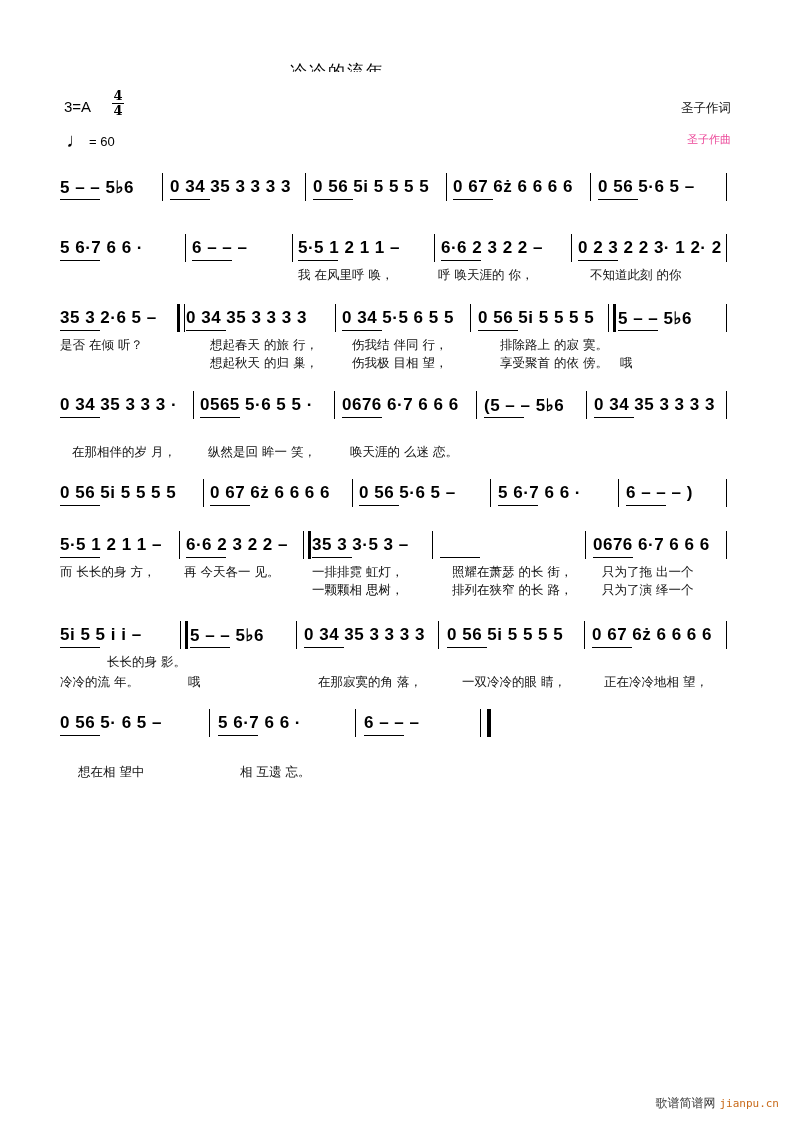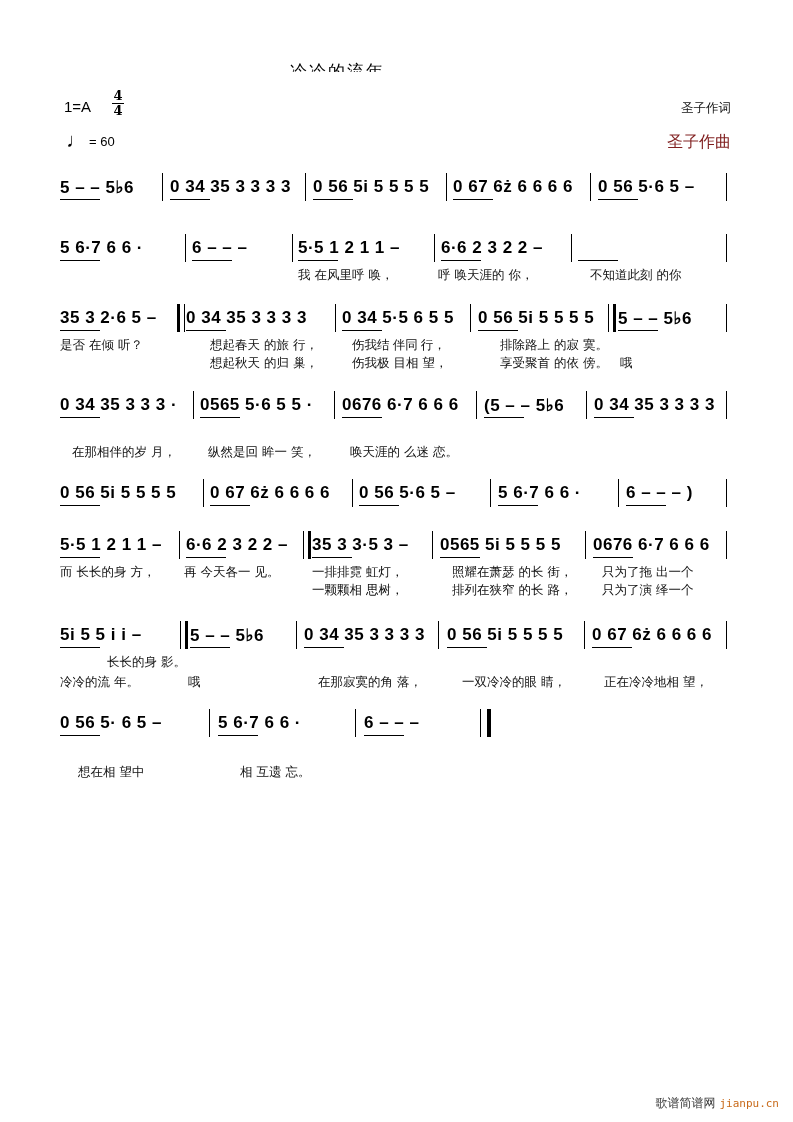--- a/index.html
+++ b/index.html
@@ -3,21 +3,21 @@
 <meta charset="utf-8">
 <style>
   html, body { margin: 0; padding: 0; background: #ffffff; }
   body { width: 793px; height: 1122px; position: relative; overflow: hidden; font-family: "DejaVu Sans", sans-serif; color: #000; }
   .title { position: absolute; top: 58px; left: 0; width: 675px; text-align: center; font-size: 17px; letter-spacing: 2px; height: 14px; overflow: hidden; line-height: 26px; }
   .key { position: absolute; left: 64px; top: 98px; font-size: 15px; font-family: "Liberation Sans", sans-serif; }
   .timesig { position: absolute; left: 111px; top: 89px; width: 14px; text-align: center; font-family: "DejaVu Serif", serif; font-weight: bold; font-size: 13px; line-height: 14px; }
   .timesig .line { border-top: 1px solid #000; width: 12px; margin: 0 auto; }
   .tempo { position: absolute; left: 66px; top: 131px; font-size: 13px; font-family: "Liberation Sans", sans-serif; display: flex; align-items: flex-end; }
   .tempo .noteglyph { font-size: 20px; line-height: 18px; margin-right: 3px; }
-  .credit { position: absolute; right: 62px; font-size: 16px; font-family: "DejaVu Serif", serif; color: #7f1d1d; }
+  .credit { position: absolute; right: 62px; font-size: 11px; font-family: "DejaVu Serif", serif; color: #ec4899; }
   .credit.lyr { top: 100px; }
   .credit.mus { top: 132px; }
 
   .row { position: absolute; left: 60px; width: 670px; }
   .notes { position: relative; height: 30px; white-space: nowrap; font-family: "Liberation Sans", sans-serif; font-weight: bold; font-size: 17px; }
   .bar { position: absolute; top: 0; height: 100%; display: flex; align-items: center; }
   .bar .txt { letter-spacing: 0.5px; }
   .barline { position: absolute; top: 1px; width: 1px; height: 28px; background: #000; }
   .barline.double { width: 4px; border-left: 1px solid #000; border-right: 3px solid #000; background: transparent; }
   .barline.end { width: 6px; border-left: 1px solid #000; border-right: 4px solid #000; background: transparent; }
@@ -25,21 +25,21 @@
   .uline { position: absolute; height: 1px; background: #000; }
   .lyr { position: absolute; font-family: "DejaVu Serif", serif; font-size: 12.5px; white-space: nowrap; color: #111; }
   .watermark { position: absolute; right: 14px; bottom: 10px; font-size: 12px; font-family: "DejaVu Serif", serif; color: #333; }
   .watermark .site { color: #c86a1a; font-family: "DejaVu Sans Mono", monospace; font-size: 11px; }
 </style>
 </head>
 <body>
 
 <div class="title">冷冷的流年</div>
 
-<div class="key">1=A</div>
+<div class="key">3=A</div>
 <div class="timesig">
   <div>4</div>
   <div class="line"></div>
   <div>4</div>
 </div>
 <div class="tempo">
   <span class="noteglyph">♩</span>
   <span>= 60</span>
 </div>
 <div class="credit lyr">圣子作词</div>
@@ -86,20 +86,23 @@
         </div>
         <div class="uline" style="left: 132px; top: 27px; width: 40px;"></div>
         <div class="bar" style="left: 238px;">
           <span class="txt">5·5 1 2 1 1 –</span>
         </div>
         <div class="uline" style="left: 238px; top: 27px; width: 40px;"></div>
         <div class="bar" style="left: 381px;">
           <span class="txt">6·6 2 3 2 2 –</span>
         </div>
         <div class="uline" style="left: 381px; top: 27px; width: 40px;"></div>
+        <div class="bar" style="left: 518px;">
+          <span class="txt">0 2 3 2 2 3· 1 2· 2</span>
+        </div>
         <div class="uline" style="left: 518px; top: 27px; width: 40px;"></div>
         <div class="barline" style="left: 125px;"></div>
         <div class="barline" style="left: 232px;"></div>
         <div class="barline" style="left: 374px;"></div>
         <div class="barline" style="left: 511px;"></div>
         <div class="barline" style="left: 666px;"></div>
       </div>
       <div class="lyr" style="left: 238px; top: 34px;">我 在风里呼 唤，</div>
       <div class="lyr" style="left: 378px; top: 34px;">呼  唤天涯的 你，</div>
       <div class="lyr" style="left: 530px; top: 34px;">不知道此刻  的你</div>
@@ -128,21 +131,21 @@
         <div class="uline" style="left: 558px; top: 27px; width: 40px;"></div>
         <div class="barline repeat" style="left: 117px;"></div>
         <div class="barline" style="left: 275px;"></div>
         <div class="barline" style="left: 410px;"></div>
         <div class="barline double" style="left: 548px;"></div>
         <div class="barline" style="left: 666px;"></div>
       </div>
       <div class="lyr" style="left: 0px; top: 34px;">是否 在倾    听？</div>
       <div class="lyr" style="left: 150px; top: 34px;">想起春天 的旅 行，</div>
       <div class="lyr" style="left: 150px; top: 52px;">想起秋天 的归 巢，</div>
-      <div class="lyr" style="left: 292px; top: 34px; font-family: Liberation Serif, serif;">伤我结  伴同 行，</div>
+      <div class="lyr" style="left: 292px; top: 34px;">伤我结  伴同 行，</div>
       <div class="lyr" style="left: 292px; top: 52px;">伤我极  目相 望，</div>
       <div class="lyr" style="left: 440px; top: 34px;">排除路上 的寂 寞。</div>
       <div class="lyr" style="left: 440px; top: 52px;">享受聚首 的依 傍。</div>
       <div class="lyr" style="left: 560px; top: 52px;">哦</div>
     </div>
     <div class="row" style="top: 390px;">
       <div class="notes">
         <div class="bar" style="left: 0px;">
           <span class="txt">0 34 35 3 3 3 ·</span>
         </div>
@@ -209,23 +212,20 @@
         </div>
         <div class="uline" style="left: 0px; top: 27px; width: 40px;"></div>
         <div class="bar" style="left: 126px;">
           <span class="txt">6·6 2 3 2 2 –</span>
         </div>
         <div class="uline" style="left: 126px; top: 27px; width: 40px;"></div>
         <div class="bar" style="left: 252px; justify-content: flex-end;">
           <span class="txt">35 3 3·5 3 –</span>
         </div>
         <div class="uline" style="left: 252px; top: 27px; width: 40px;"></div>
-        <div class="bar" style="left: 380px;">
-          <span class="txt">0565 5i 5 5 5 5</span>
-        </div>
         <div class="uline" style="left: 380px; top: 27px; width: 40px;"></div>
         <div class="bar" style="left: 533px;">
           <span class="txt">0676 6·7 6 6 6</span>
         </div>
         <div class="uline" style="left: 533px; top: 27px; width: 40px;"></div>
         <div class="barline" style="left: 119px;"></div>
         <div class="barline double" style="left: 243px;"></div>
         <div class="barline" style="left: 372px;"></div>
         <div class="barline" style="left: 525px;"></div>
         <div class="barline" style="left: 666px;"></div>

